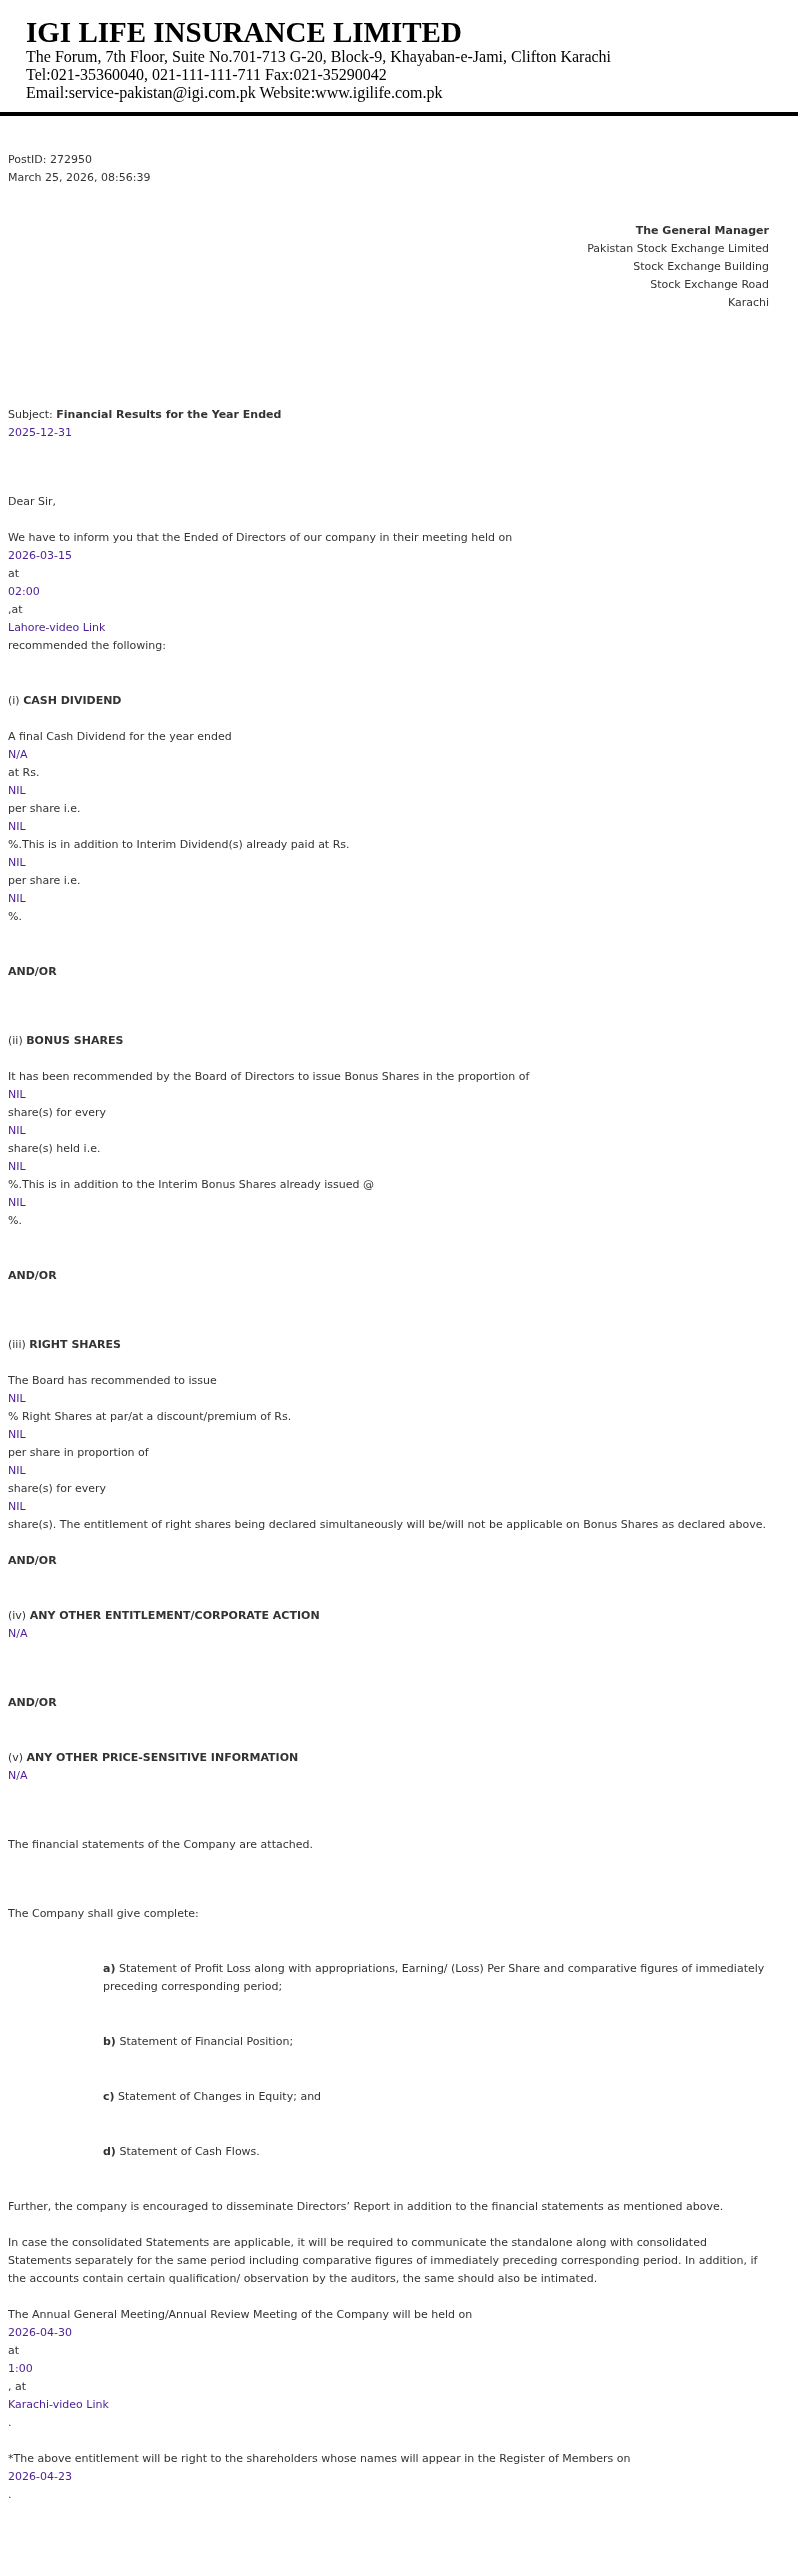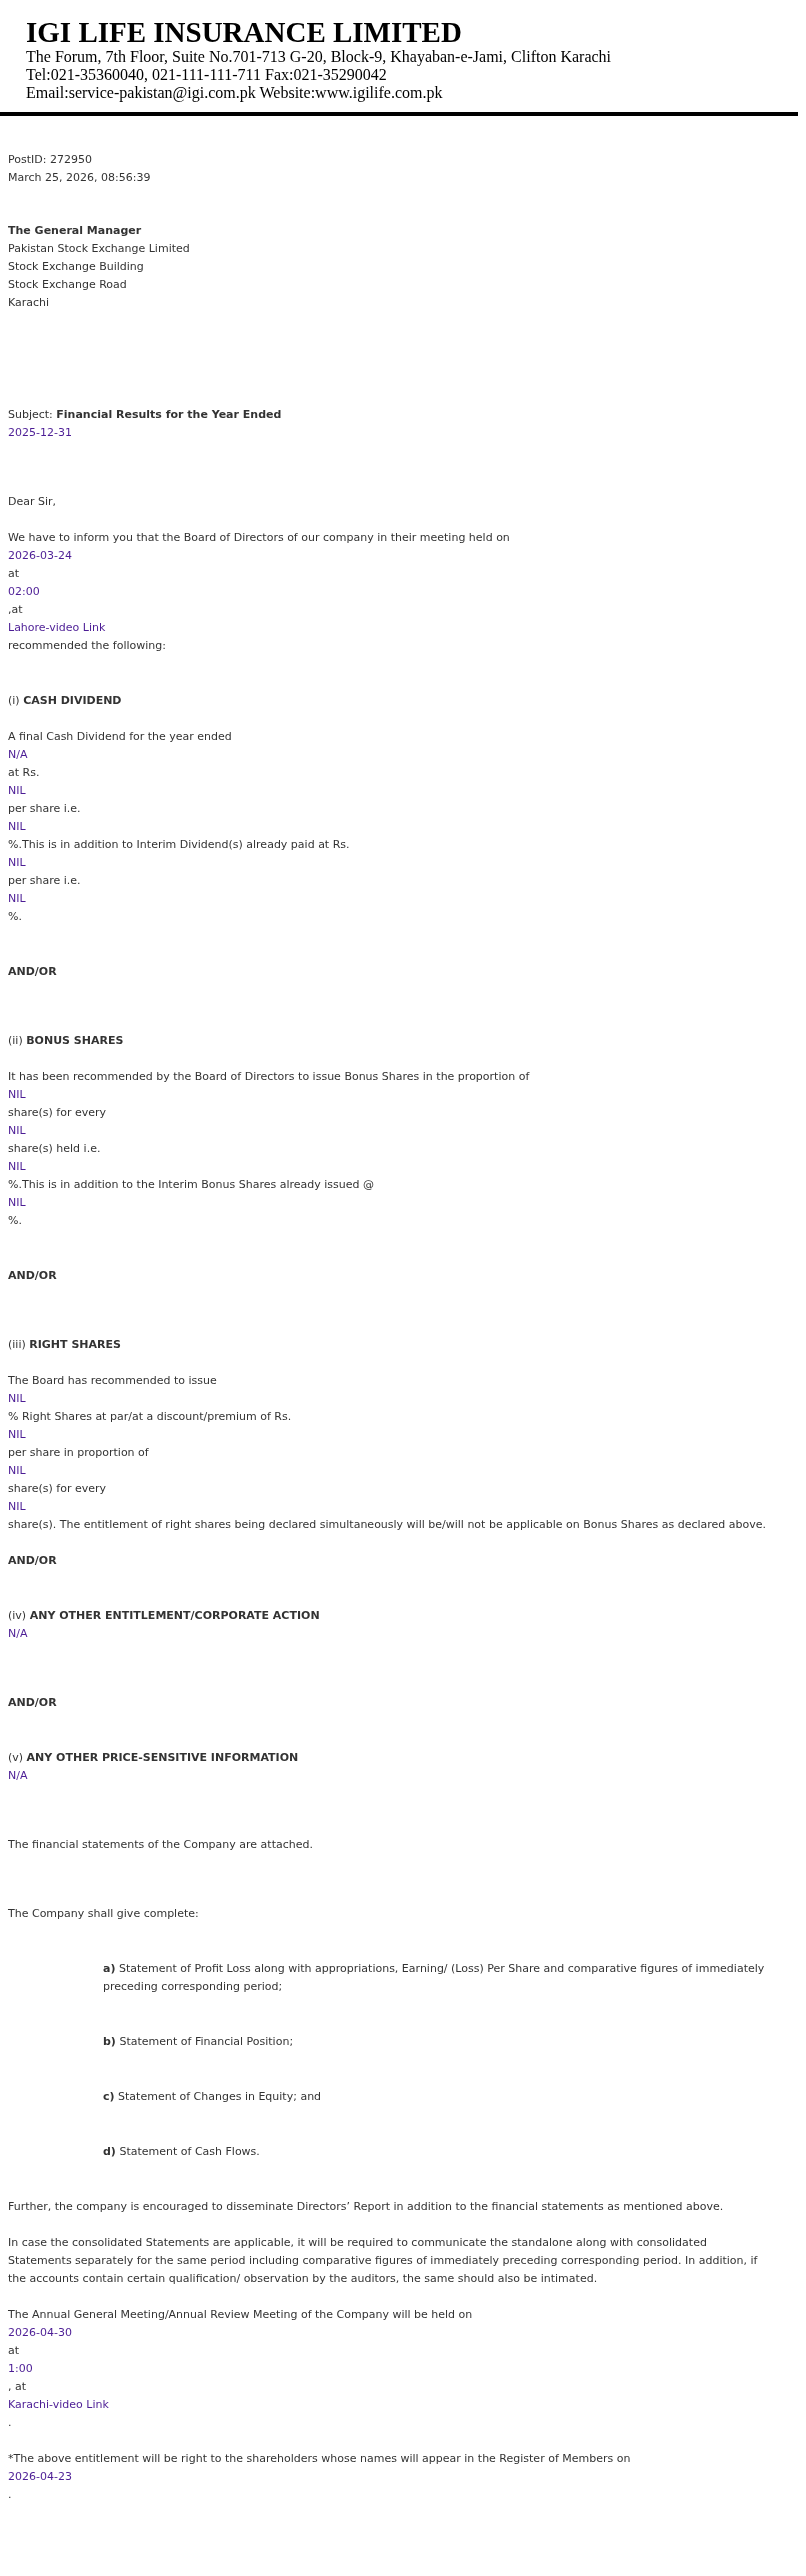--- a/index.html
+++ b/index.html
@@ -5,21 +5,21 @@
   html,body{margin:0;padding:0;background:#ffffff;}
   body{width:806px;font-family:"DejaVu Sans",sans-serif;color:#333333;}
   
   .header{margin:16px 0 0 26px;font-family:"Liberation Serif",serif;color:#000000;}
   .header .title{font-size:29px;font-weight:bold;line-height:32px;margin:0;}
   .header .addr{font-size:16px;line-height:18px;}
   .toprule{border-top:4px solid #000000;width:798px;margin-top:10px;height:0;}
   
   .letter{margin:0 37px 0 8px;font-size:11px;line-height:18px;}
   .meta{margin-top:35px;}
-  .recipient{margin-top:35px;}
+  .recipient{margin-top:35px;text-align:right;}
   .subjectblk{margin-top:94px;}
   .salutation{margin-top:51px;}
   .bld{font-weight:bold;}
   .lnk{color:#4c1d95;cursor:pointer;}
   .ln{min-height:18px;white-space:pre-wrap;}
   .blk{margin:0;}
   .mt1{margin-top:18px;}
   .mt2{margin-top:37px;}
   .mt3{margin-top:51px;}
   .ind{margin-left:95px;}
@@ -52,22 +52,22 @@
 
   <div class="subjectblk">
     <div class="ln"><span>Subject: </span><span class="bld">Financial Results for the Year Ended</span></div>
     <div class="ln"><span class="lnk">2025-12-31</span></div>
   </div>
 
   <div class="salutation ln">Dear Sir,</div>
 
   <div>
       <div class="blk mt1">
-        <div class="ln"><span>We have to inform you that the Board of Directors of our company in their meeting held on</span></div>
-        <div class="ln"><span class="lnk">2026-03-24</span></div>
+        <div class="ln"><span>We have to inform you that the Ended of Directors of our company in their meeting held on</span></div>
+        <div class="ln"><span class="lnk">2026-03-15</span></div>
         <div class="ln"><span>at</span></div>
         <div class="ln"><span class="lnk">02:00</span></div>
         <div class="ln"><span>,at</span></div>
         <div class="ln"><span class="lnk">Lahore-video Link</span></div>
         <div class="ln"><span>recommended the following:</span></div>
       </div>
       <div class="blk mt2">
         <div class="ln"><span>(i) </span><span class="bld">CASH DIVIDEND</span></div>
       </div>
       <div class="blk mt1">

